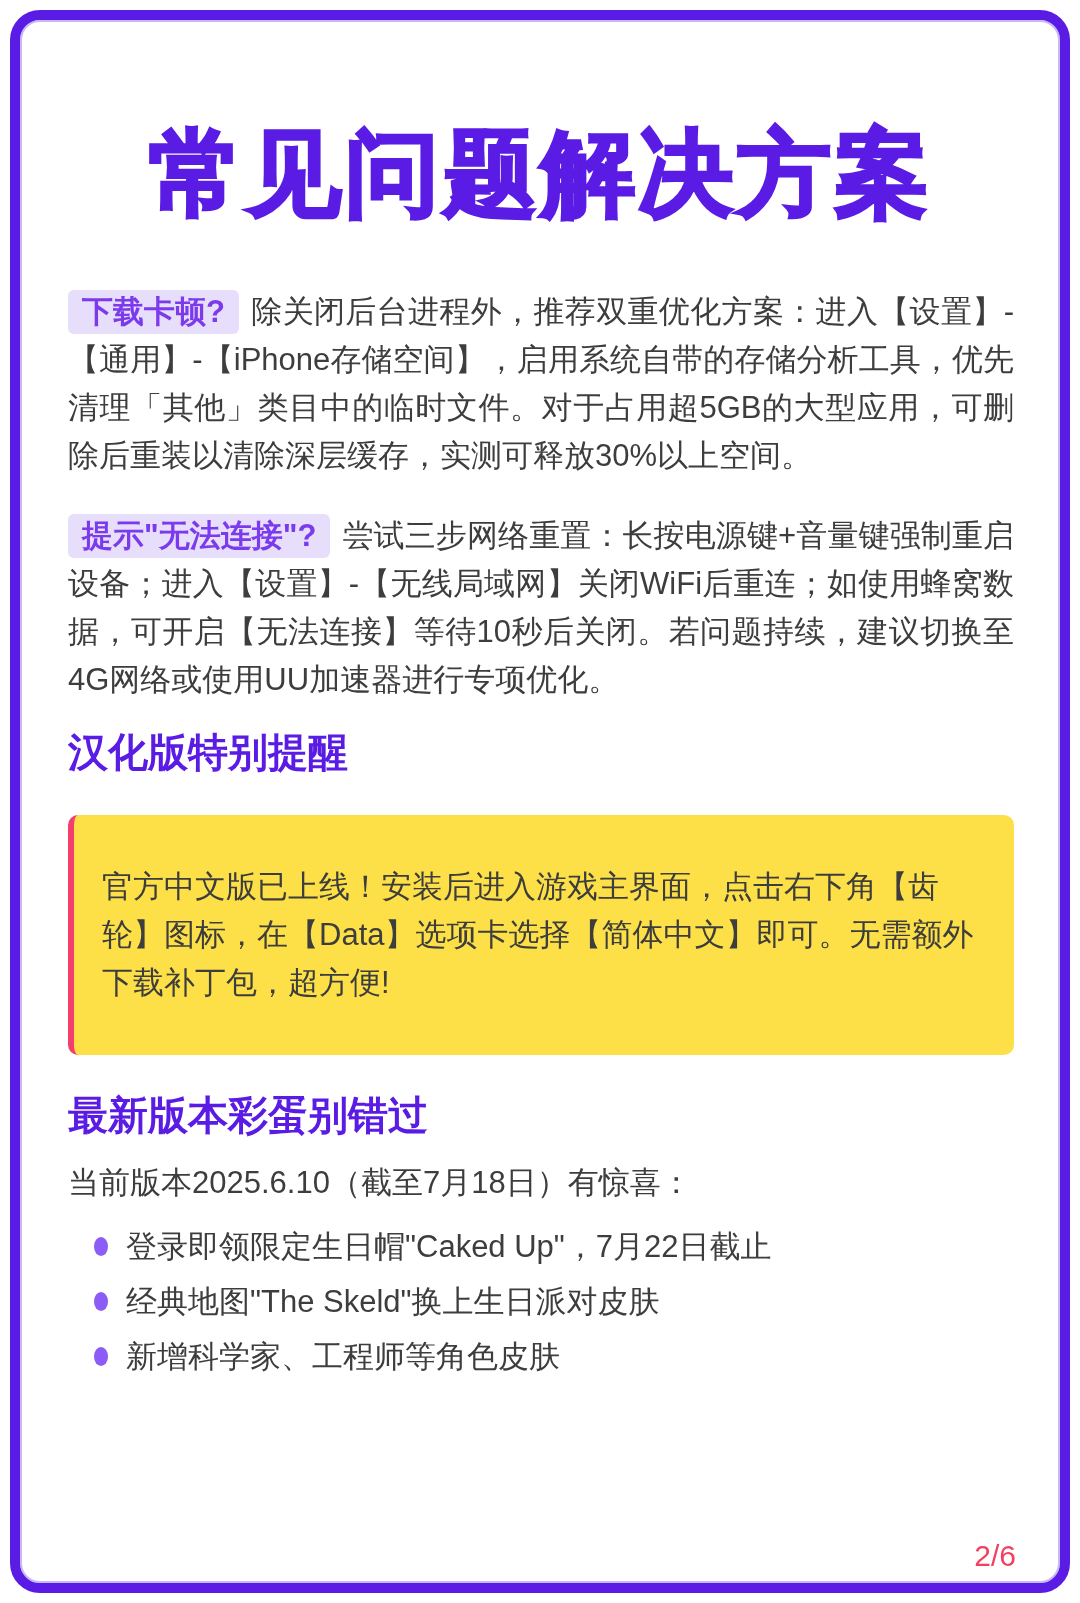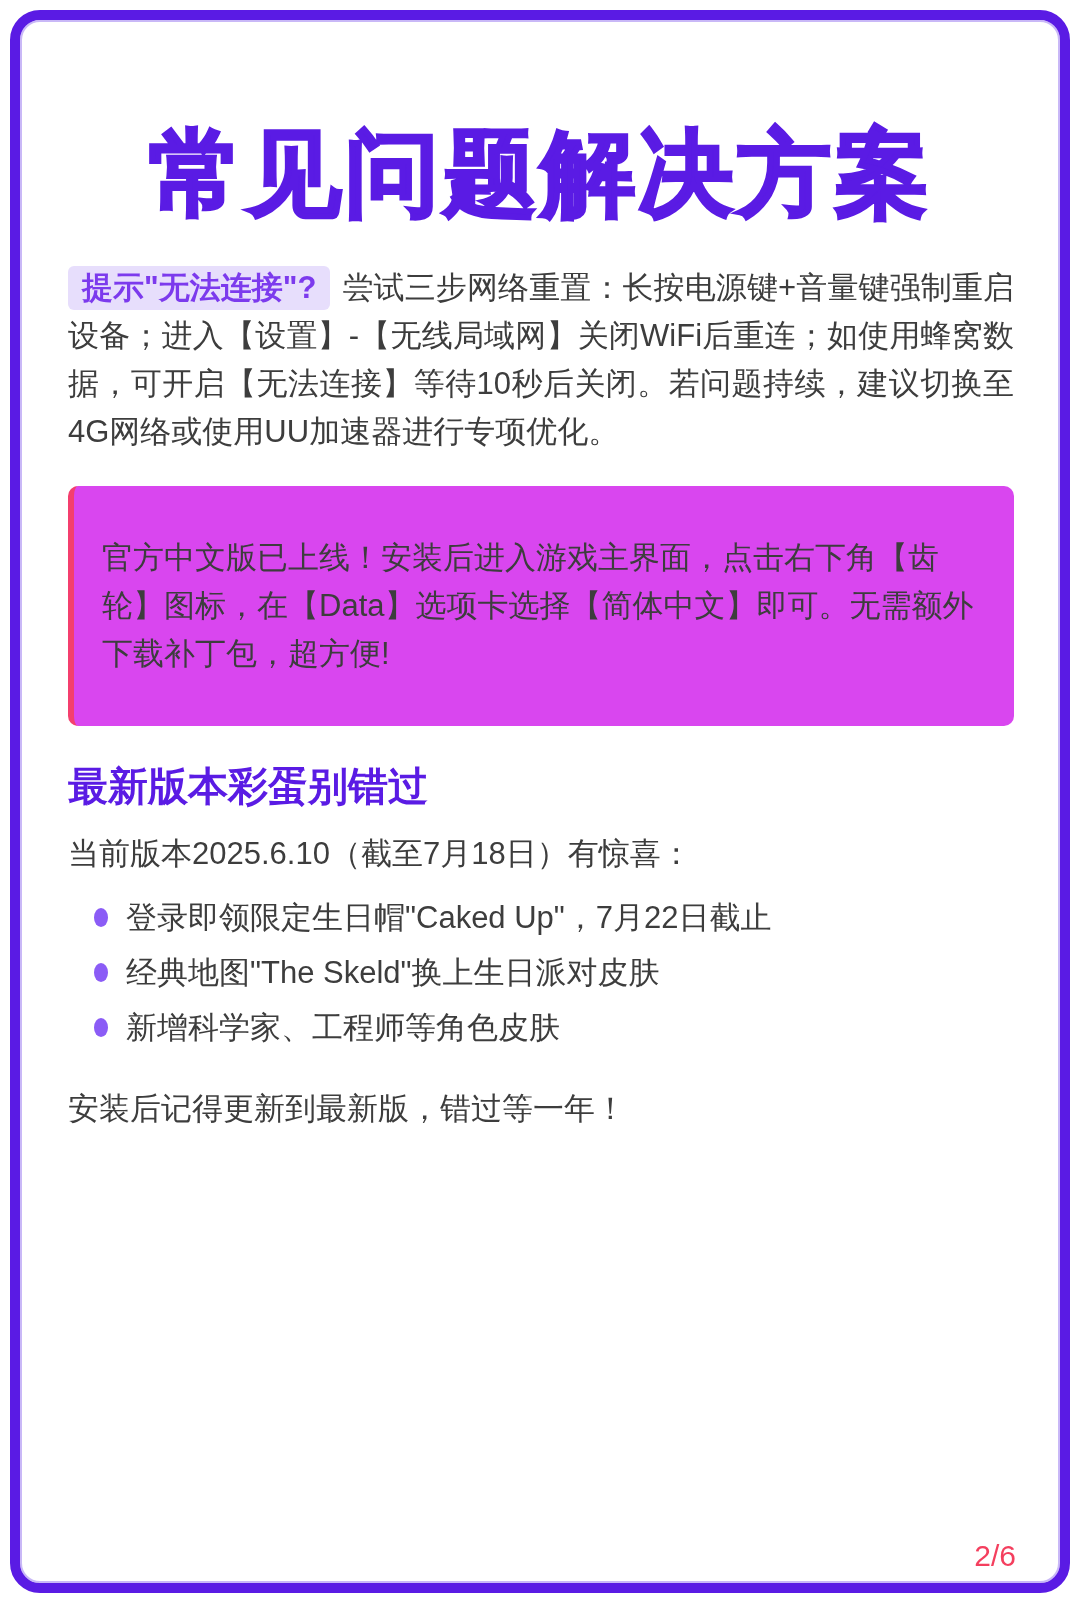--- a/index.html
+++ b/index.html
@@ -51,22 +51,22 @@
   .heading{
     margin:0;
     font-size:40px;
     line-height:48px;
     font-weight:800;
     color:#5a1be4;
   }
   .h-loc{margin-top:24px;}
   .h-egg{margin-top:36px;}
   .note{
-    margin-top:30px;
-    background:#d946ef;
+    margin-top:39px;
+    background:#fde047;
     border-left:6px solid #f43f6e;
     border-radius:10px;
     padding:48px 28px;
   }
   .note-text{
     margin:0;
     font-size:31px;
     line-height:48px;
     color:#3d3d3d;
   }
@@ -102,25 +102,29 @@
 </style>
 </head>
 <body>
 
 <div class="frame"></div>
 
 <div class="content">
 
   <h1 class="title">常见问题解决方案</h1>
 
+  <p class="para p-first">
+    <span class="tag">下载卡顿?</span><span>除关闭后台进程外，推荐双重优化方案：进入【设置】-【通用】-【iPhone存储空间】，启用系统自带的存储分析工具，优先清理「其他」类目中的临时文件。对于占用超5GB的大型应用，可删除后重装以清除深层缓存，实测可释放30%以上空间。</span>
+  </p>
 
   <p class="para p-second">
     <span class="tag">提示"无法连接"?</span><span>尝试三步网络重置：长按电源键+音量键强制重启设备；进入【设置】-【无线局域网】关闭WiFi后重连；如使用蜂窝数据，可开启【无法连接】等待10秒后关闭。若问题持续，建议切换至4G网络或使用UU加速器进行专项优化。</span>
   </p>
 
+  <h2 class="heading h-loc">汉化版特别提醒</h2>
 
   <div class="note">
     <p class="note-text">官方中文版已上线！安装后进入游戏主界面，点击右下角【齿轮】图标，在【Data】选项卡选择【简体中文】即可。无需额外下载补丁包，超方便!</p>
   </div>
 
   <h2 class="heading h-egg">最新版本彩蛋别错过</h2>
 
   <p class="para intro">当前版本2025.6.10（截至7月18日）有惊喜：</p>
 
   <ul class="bullets">
@@ -131,17 +135,16 @@
     <li class="bullet-item">
       <span class="dot"></span>
       <span>经典地图"The Skeld"换上生日派对皮肤</span>
     </li>
     <li class="bullet-item">
       <span class="dot"></span>
       <span>新增科学家、工程师等角色皮肤</span>
     </li>
   </ul>
 
-  <p class="para outro">安装后记得更新到最新版，错过等一年！</p>
 
 </div>
 
 <div class="page-num">2/6</div>
 
 </body></html>

